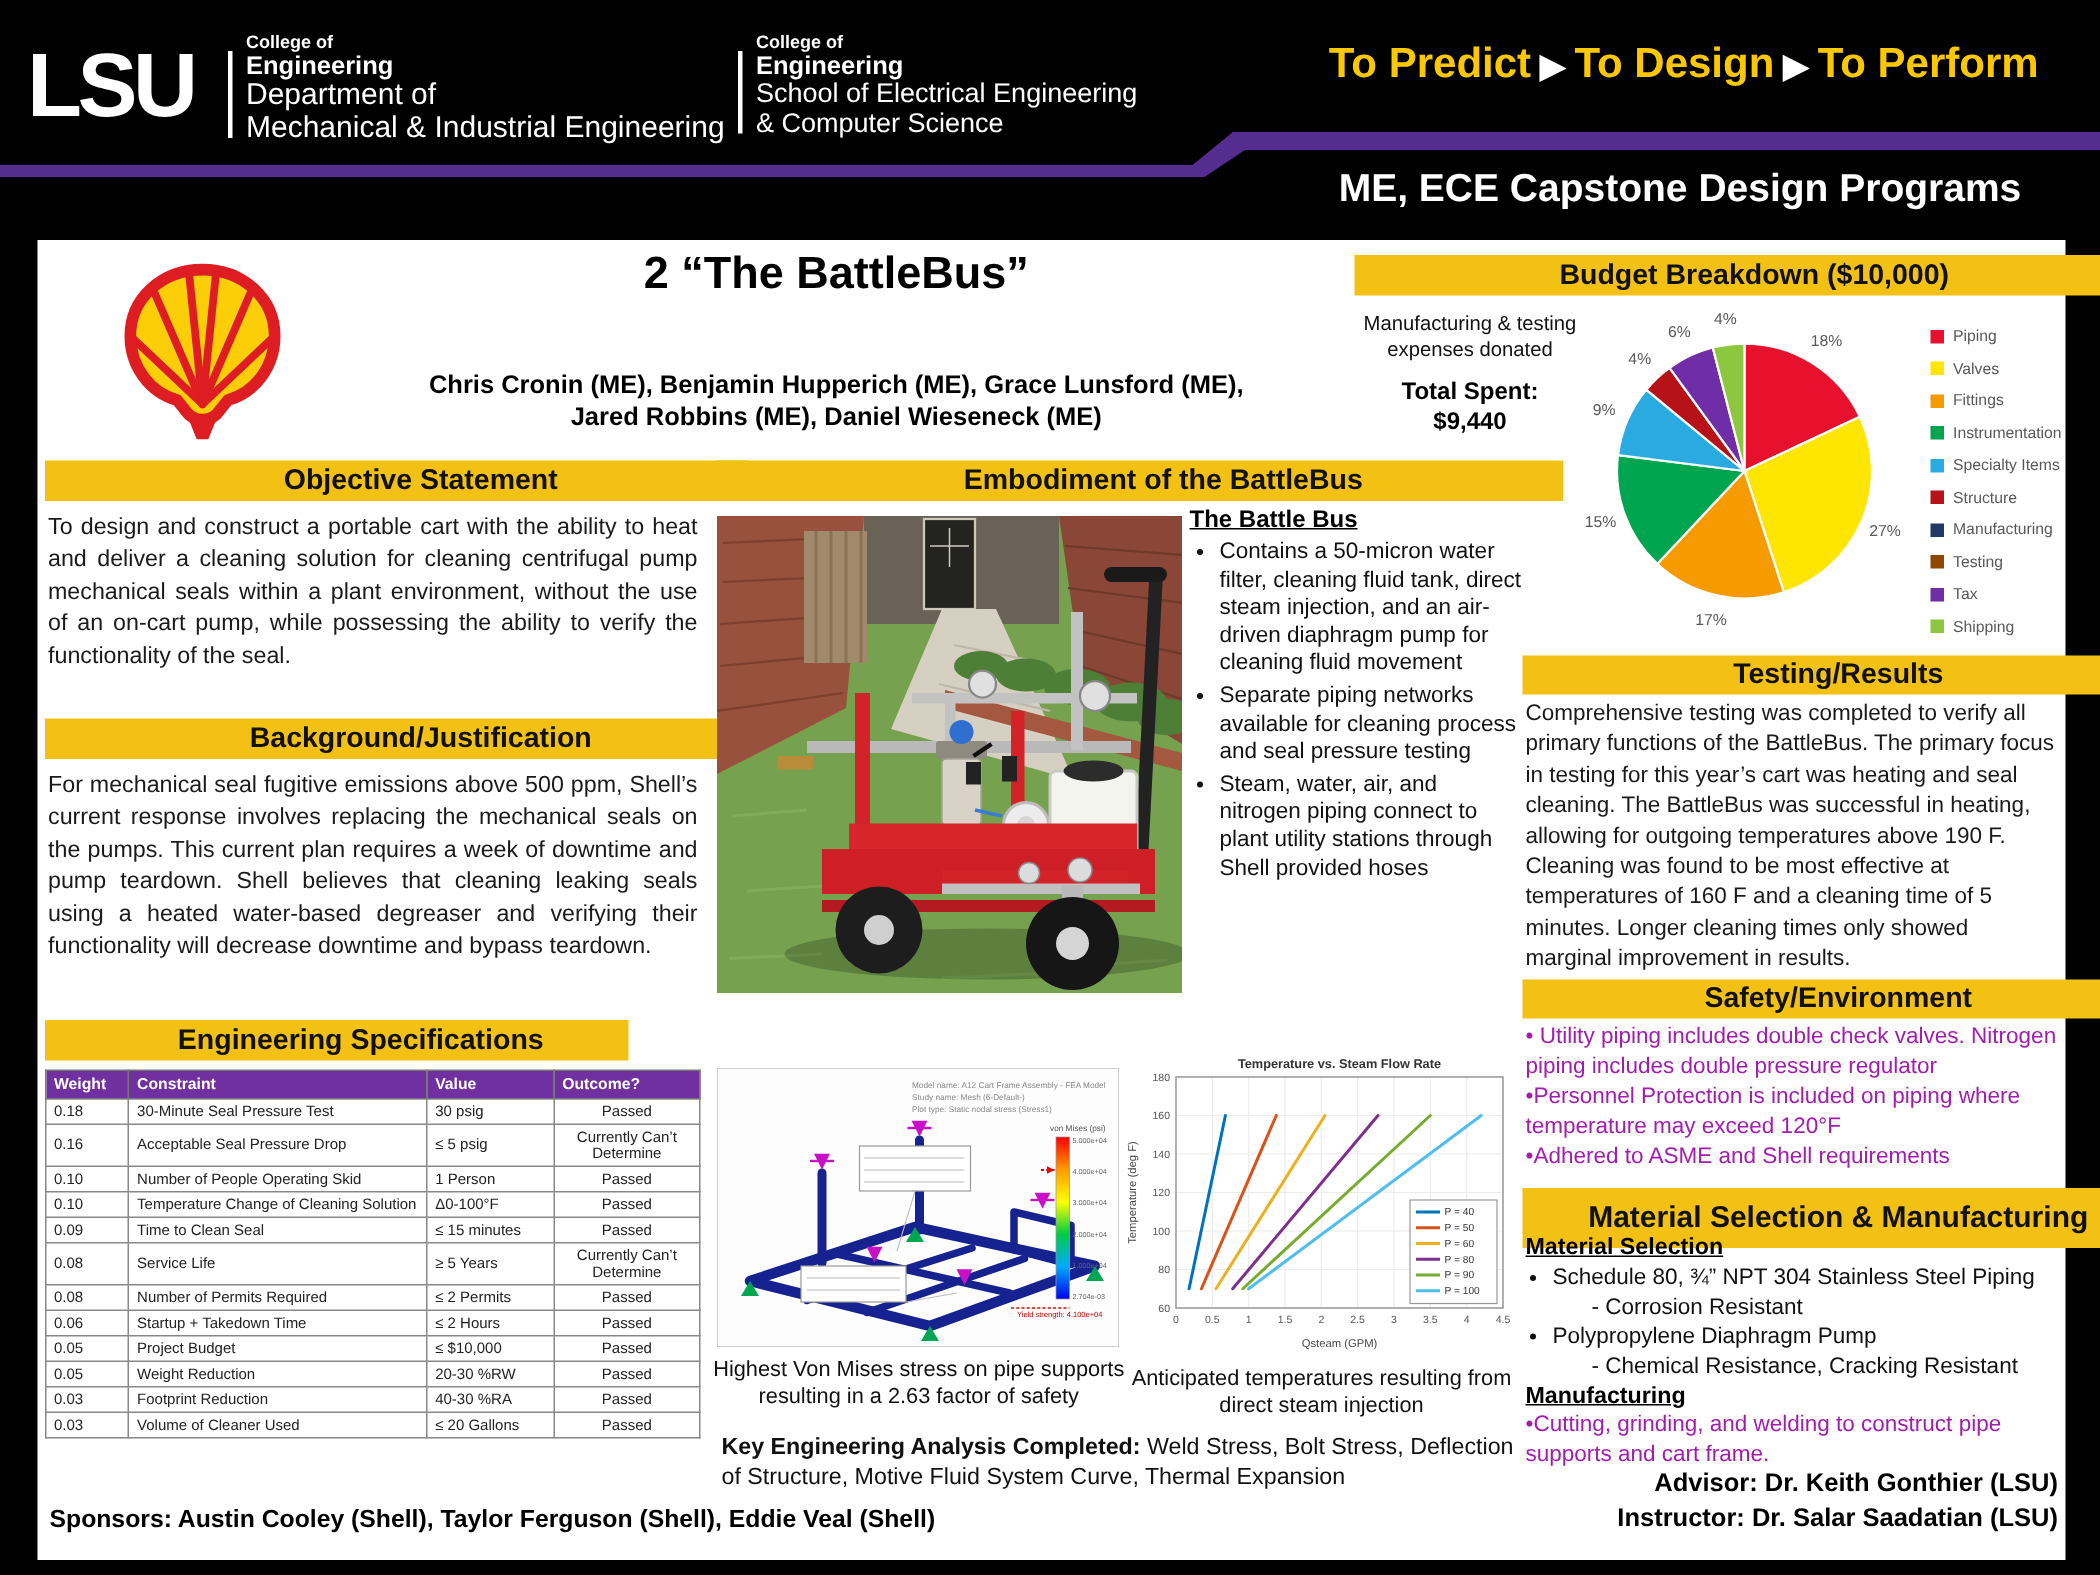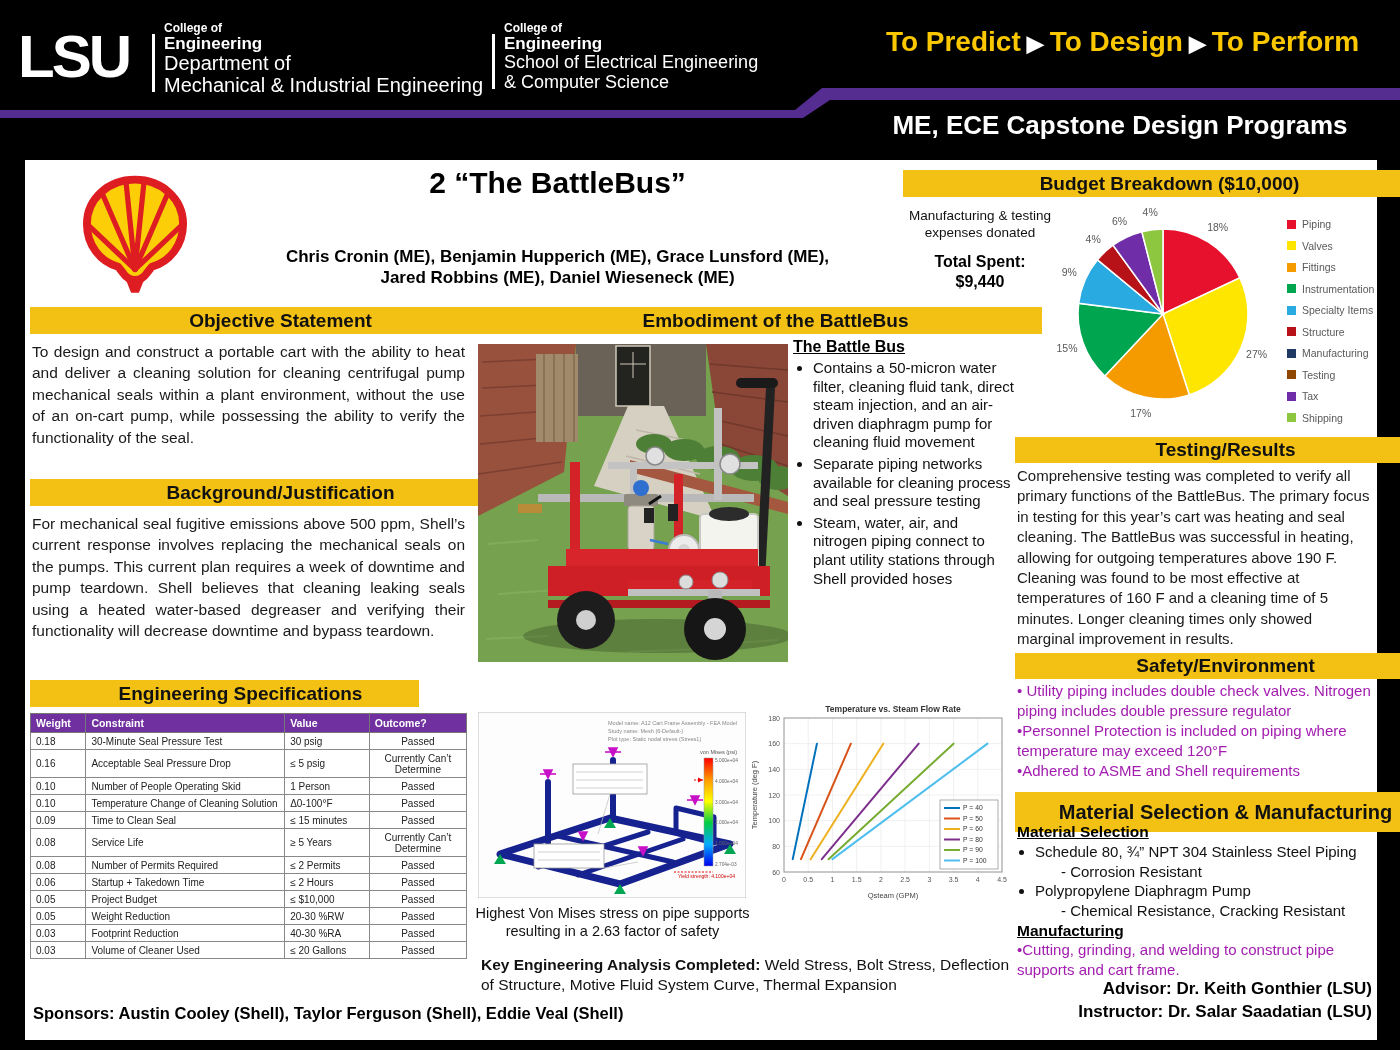--- a/index.html
+++ b/index.html
@@ -497,20 +497,24 @@
         <text x="215" y="118.8" font-size="6.8" fill="#333">P = 50</text>
         <line x1="196" y1="127" x2="212" y2="127" stroke="#EDB120" stroke-width="2"></line>
         <text x="215" y="129.3" font-size="6.8" fill="#333">P = 60</text>
         <line x1="196" y1="137.5" x2="212" y2="137.5" stroke="#7E2F8E" stroke-width="2"></line>
         <text x="215" y="139.8" font-size="6.8" fill="#333">P = 80</text>
         <line x1="196" y1="148" x2="212" y2="148" stroke="#77AC30" stroke-width="2"></line>
         <text x="215" y="150.3" font-size="6.8" fill="#333">P = 90</text>
         <line x1="196" y1="158.5" x2="212" y2="158.5" stroke="#4DBEEE" stroke-width="2"></line>
         <text x="215" y="160.8" font-size="6.8" fill="#333">P = 100</text>
       </svg>
+    <div class="abs caption" style="left:720px;top:750px;width:272px;">
+      <div>Anticipated temperatures resulting from</div>
+      <div>direct steam injection</div>
+    </div>
 
     <div class="abs keyline" style="left:456px;top:795px;width:545px;">
       <b>Key Engineering Analysis Completed:</b><span> Weld Stress, Bolt Stress, Deflection of Structure, Motive Fluid System Curve, Thermal Expansion</span>
     </div>
 
     <div class="abs goldbar" style="left:990px;top:277px;width:357px;height:26px;">Testing/Results</div>
     <div class="abs body-text2" style="left:992px;top:306px;width:354px;">Comprehensive testing was completed to verify all primary functions of the BattleBus. The primary focus in testing for this year’s cart was heating and seal cleaning. The BattleBus was successful in heating, allowing for outgoing temperatures above 190 F. Cleaning was found to be most effective at temperatures of 160 F and a cleaning time of 5 minutes. Longer cleaning times only showed marginal improvement in results.</div>
 
     <div class="abs goldbar" style="left:990px;top:493px;width:357px;height:26px;">Safety/Environment</div>
     <div class="abs" style="left:992px;top:521px;width:358px;" id="safety-lines">

